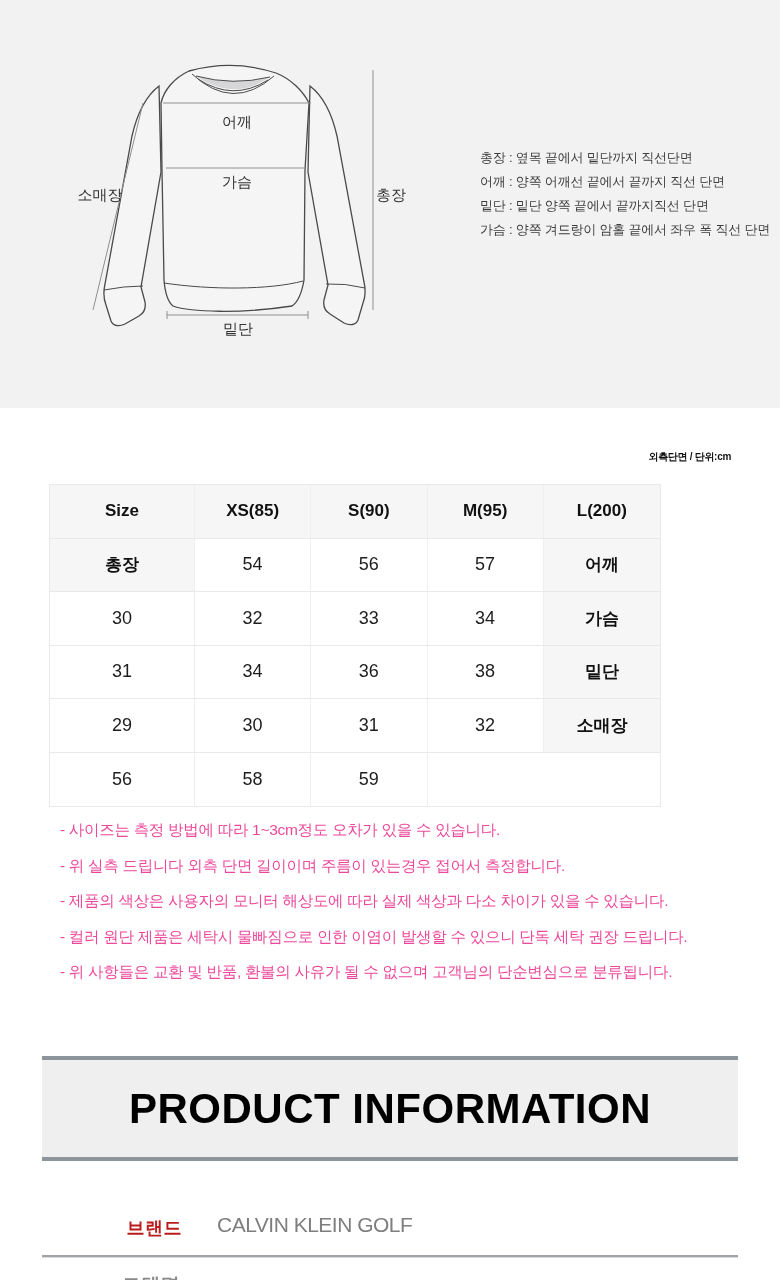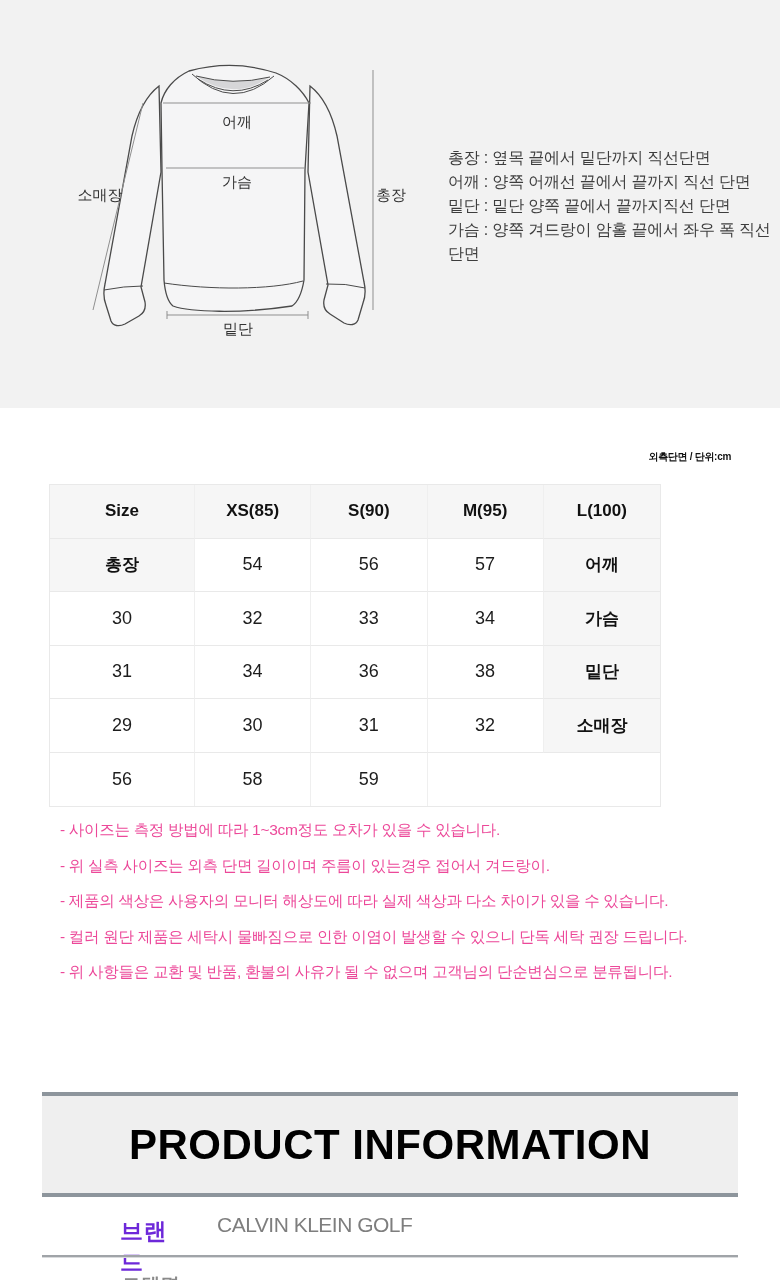--- a/index.html
+++ b/index.html
@@ -9,22 +9,22 @@
     font-family:"Liberation Sans","DejaVu Sans",sans-serif;
     color:#222;
   }
   
   .top-section{
     position:absolute;left:0;top:0;width:780px;height:408px;
     background:#f2f2f2;
   }
   .diagram-svg{position:absolute;left:40px;top:40px;}
   .measure-guide{
-    position:absolute;left:448px;top:146px;
-    font-size:16px;line-height:24px;color:#3d3d3d;letter-spacing:-0.2px;
+    position:absolute;left:480px;top:146px;
+    font-size:13px;line-height:24px;color:#3d3d3d;letter-spacing:-0.2px;
   }
   
   .unit-note{
     position:absolute;top:450px;left:0;width:731px;text-align:right;
     font-size:10px;font-weight:600;color:#111;letter-spacing:-0.3px;
   }
   
   .size-table{
     position:absolute;left:49px;top:484px;width:612px;
     display:grid;grid-template-columns:145px 1fr 1fr 1fr 1fr;
@@ -42,29 +42,29 @@
   .size-table .hc,.size-table .lc{
     background:#f6f6f6;font-weight:600;font-size:17px;color:#111;
   }
   
   .notes{
     position:absolute;left:60px;top:812px;
     font-size:15.5px;line-height:35.5px;color:#ec4899;letter-spacing:-0.3px;
   }
   
   .pi-banner{
-    position:absolute;left:42px;top:1092px;width:696px;height:105px;
+    position:absolute;left:42px;top:1056px;width:696px;height:105px;
     box-sizing:border-box;background:#efefef;
     border-top:4px solid #8d959c;border-bottom:4px solid #8d959c;
     display:flex;align-items:center;justify-content:center;
     font-size:42px;font-weight:800;letter-spacing:0.5px;color:#000;
   }
   .brand-label{
-    position:absolute;left:120px;top:1216px;width:62px;text-align:left;
-    font-size:23px;font-weight:700;color:#6d28d9;letter-spacing:0.5px;
+    position:absolute;left:120px;top:1216px;width:62px;text-align:right;
+    font-size:18px;font-weight:700;color:#b91c1c;letter-spacing:0.5px;
   }
   .brand-value{
     position:absolute;left:217px;top:1213px;
     font-size:21px;color:#7e7e7e;letter-spacing:-0.5px;
   }
   .info-divider{
     position:absolute;left:42px;top:1255px;width:696px;height:2px;
     background:#a0a4a8;border-bottom:1px solid #d9dbdd;
   }
   .partial-row-label{
@@ -120,21 +120,21 @@
 </div>
 
 <div class="unit-note">외측단면 / 단위:cm</div>
 
 <div class="size-table">
 
   <div class="td hc">Size</div>
   <div class="td hc">XS(85)</div>
   <div class="td hc">S(90)</div>
   <div class="td hc">M(95)</div>
-  <div class="td hc">L(100)</div>
+  <div class="td hc">L(200)</div>
 
   <div class="td lc">총장</div>
   <div class="td">54</div>
   <div class="td">56</div>
   <div class="td">57</div>
 
   <div class="td lc">어깨</div>
   <div class="td">30</div>
   <div class="td">32</div>
   <div class="td">33</div>
@@ -153,21 +153,21 @@
   <div class="td">32</div>
 
   <div class="td lc">소매장</div>
   <div class="td">56</div>
   <div class="td">58</div>
   <div class="td">59</div>
 </div>
 
 <div class="notes">
   <div>- 사이즈는 측정 방법에 따라 1~3cm정도 오차가 있을 수 있습니다.</div>
-  <div>- 위 실측 사이즈는 외측 단면 길이이며 주름이 있는경우 접어서 겨드랑이.</div>
+  <div>- 위 실측 드립니다 외측 단면 길이이며 주름이 있는경우 접어서 측정합니다.</div>
   <div>- 제품의 색상은 사용자의 모니터 해상도에 따라 실제 색상과 다소 차이가  있을 수 있습니다.</div>
   <div>- 컬러 원단 제품은 세탁시 물빠짐으로 인한 이염이 발생할 수 있으니 단독 세탁 권장 드립니다.</div>
   <div>- 위 사항들은 교환 및 반품, 환불의 사유가 될 수 없으며 고객님의 단순변심으로 분류됩니다.</div>
 </div>
 
 <div class="pi-banner">
   <span>PRODUCT INFORMATION</span>
 </div>
 
 <div class="brand-label">브랜드</div>

